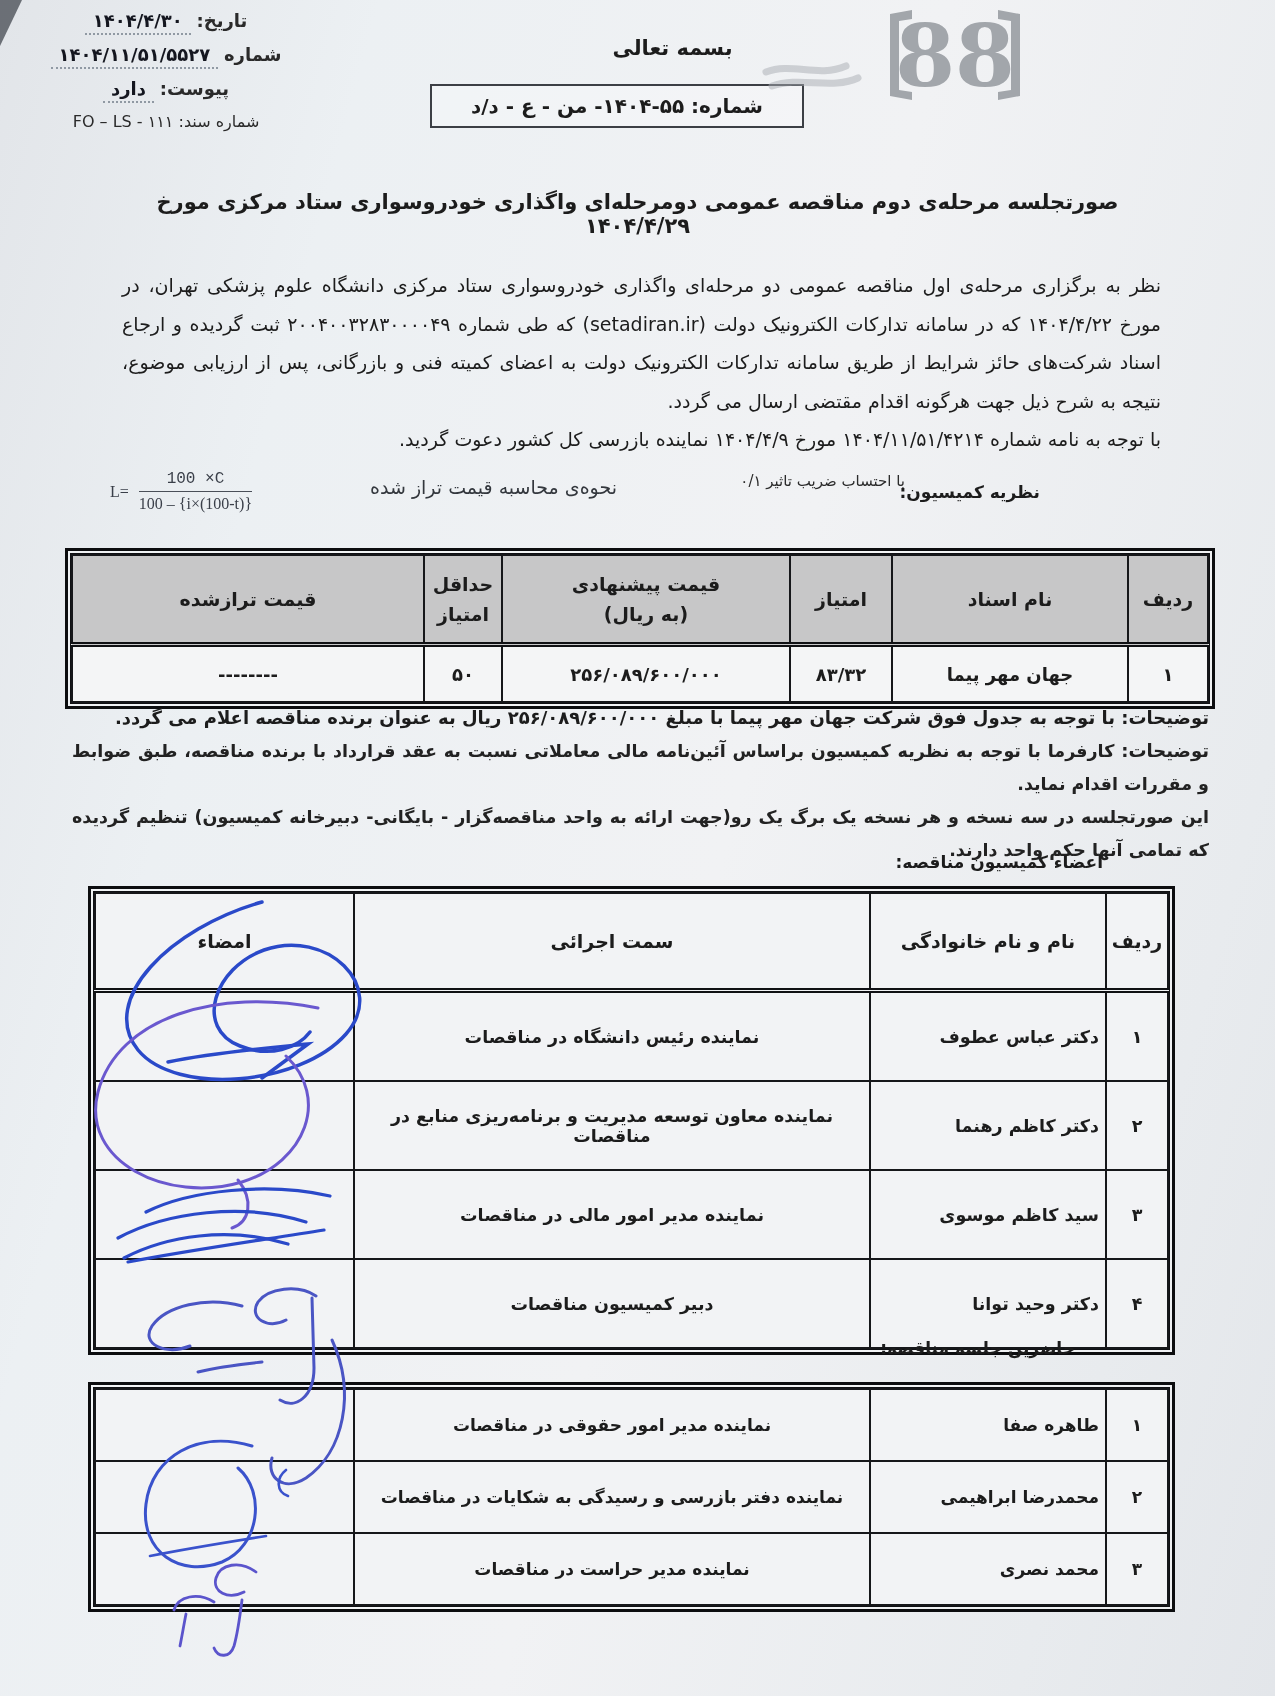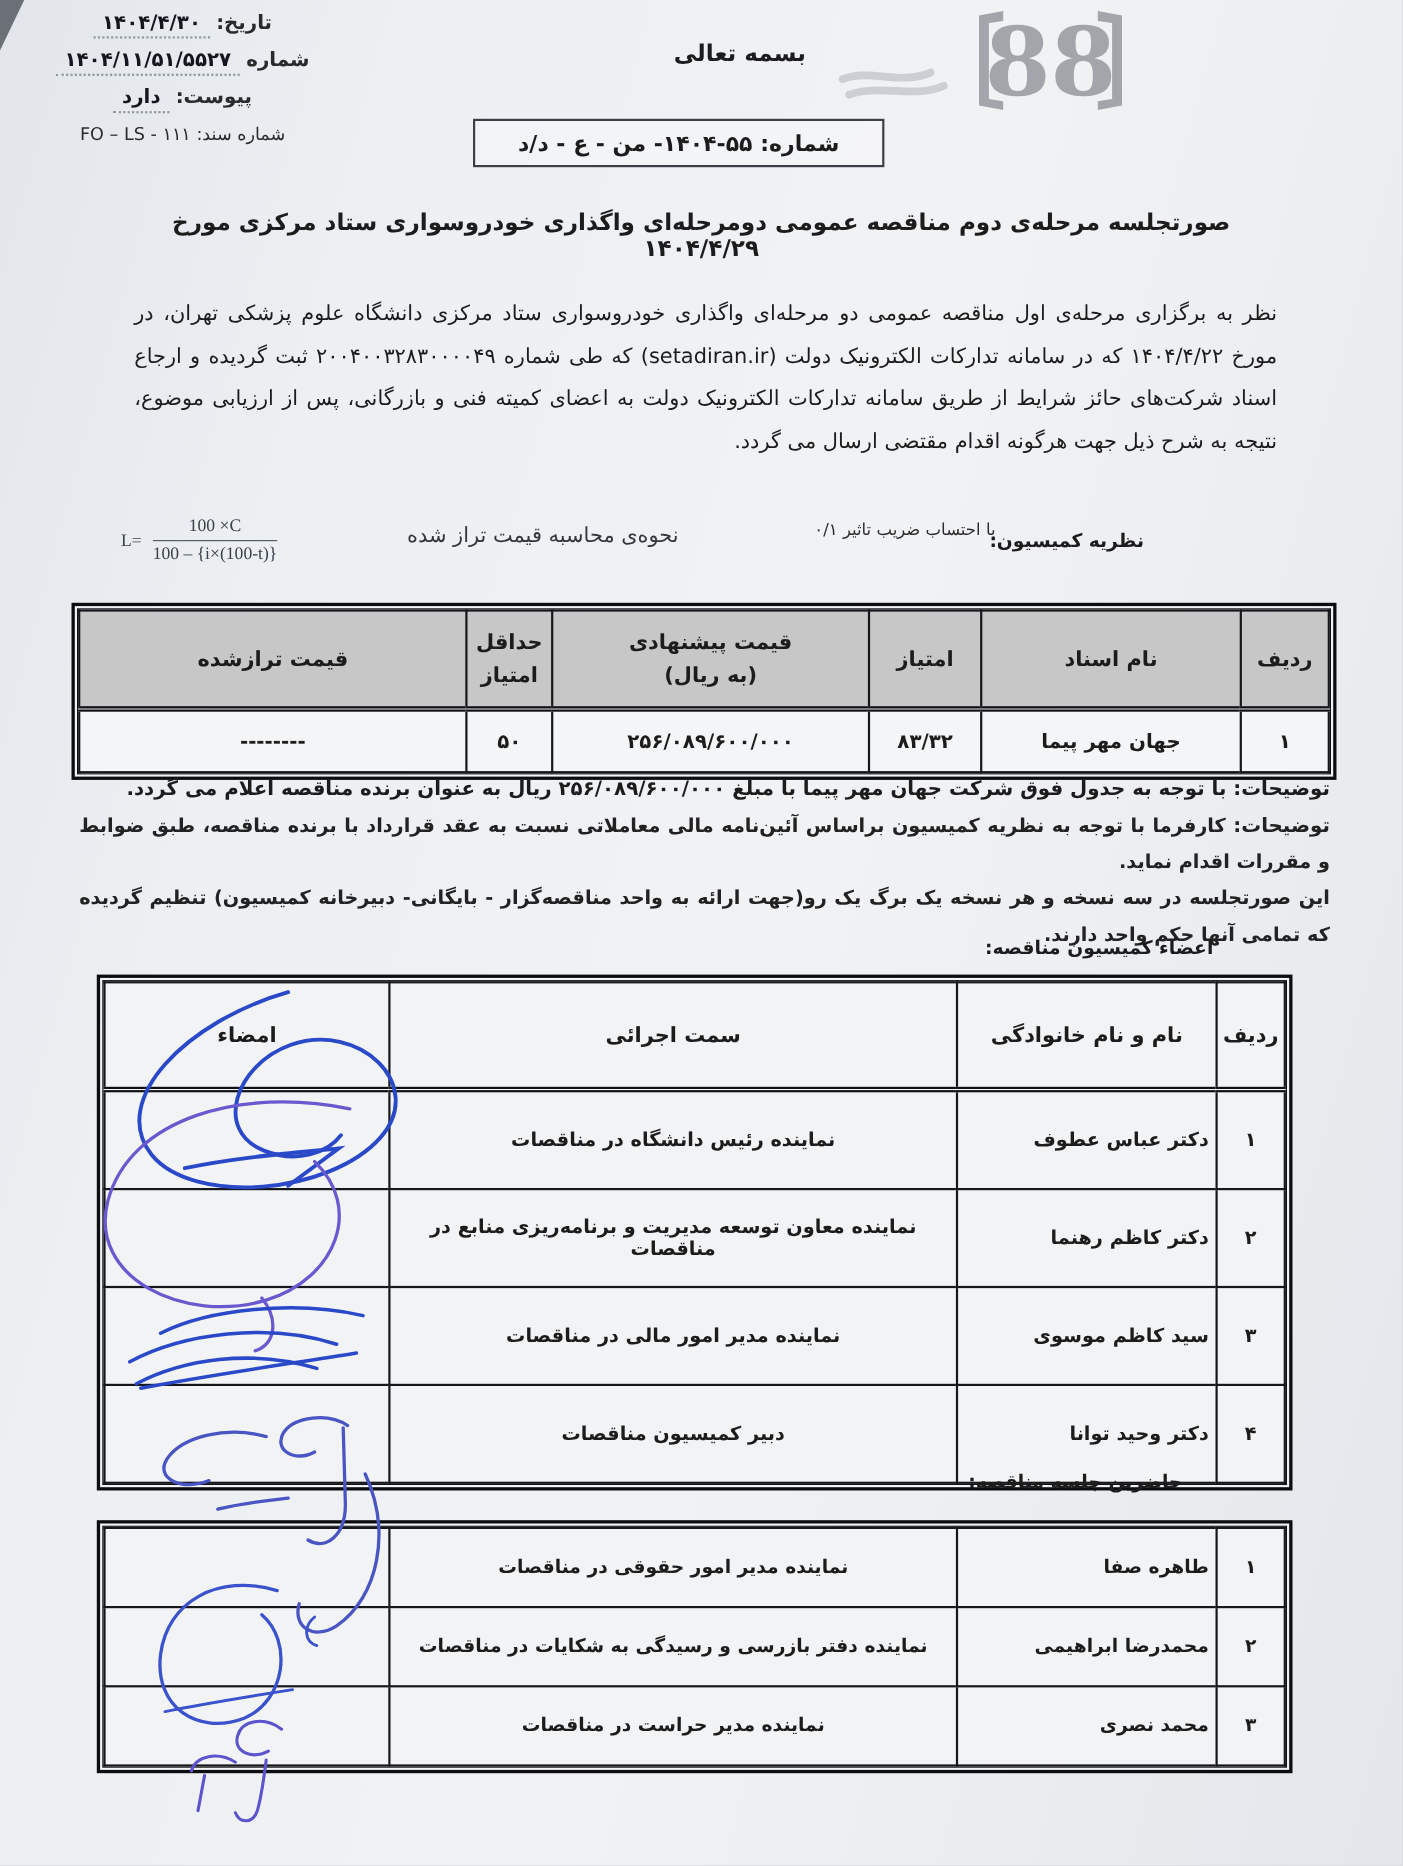--- a/index.html
+++ b/index.html
@@ -14,37 +14,37 @@
   
   .meta{top:10px;left:16px;width:300px;text-align:center;}
   .meta-line{margin-bottom:13px;font-size:18px;white-space:nowrap;}
   .meta-label{font-weight:bold;color:#2a2a2a;}
   .meta-value{font-weight:bold;color:#14161f;border-bottom:2px dotted #9099a3;padding:0 8px 2px;}
   .meta-doc{font-size:16px;font-weight:normal;color:#2a2a2a;}
   
   .besmele{top:36px;right:0;left:0;text-align:center;font-weight:bold;font-size:21px;}
   .besmele span{display:inline-block;transform:translateX(35px);}
   .letterbox{top:84px;left:430px;width:370px;height:40px;border:2px solid #3c3f45;
-    display:flex;align-items:center;justify-content:center;font-weight:bold;font-size:20px;background:rgba(255,255,255,.25);margin-top:24px;}
+    display:flex;align-items:center;justify-content:center;font-weight:bold;font-size:20px;background:rgba(255,255,255,.25);}
   
   .logo-block{top:6px;right:225px;width:190px;text-align:center;}
   .org-name{font-size:15px;color:#45484d;line-height:22px;margin-top:2px;}
   
   .doc-title{top:190px;right:110px;left:110px;text-align:center;font-weight:bold;font-size:21px;letter-spacing:-.3px;}
   
   .body-text{top:266px;right:114px;left:122px;font-size:19px;line-height:38.5px;text-align:justify;}
   .body-text p{margin:0;}
   
   .op-label{top:482px;right:235px;font-weight:bold;font-size:19px;}
   .op-coef{top:472px;right:370px;font-size:15px;color:#2c2c2c;}
   .op-note{top:476px;left:370px;font-size:19px;color:#33373d;}
   .formula{top:470px;left:110px;direction:ltr;display:flex;align-items:center;gap:10px;
     font-family:"Liberation Serif",serif;font-size:16px;color:#3a3f49;}
   .frac{display:inline-flex;flex-direction:column;text-align:center;}
-  .frac .num{border-bottom:1.6px solid #4a4f58;padding:0 26px 3px;}
+  .frac .num{border-bottom:1.6px solid #4a4f58;padding:0 26px 3px;font-family:Liberation Mono, monospace;}
   .frac .den{padding-top:3px;}
   
   .tbl-frame{border:3px solid #0c0d0f;padding:2px;background:rgba(252,252,253,.35);}
   .tbl-inner{border:1.6px solid #101114;}
   table.tbl{border-collapse:collapse;width:100%;table-layout:fixed;}
   .tbl th,.tbl td{border:2px solid #16171a;font-weight:bold;text-align:center;vertical-align:middle;padding:2px 4px;}
   .bid-frame{top:548px;left:65px;width:1140px;}
   .bid th{height:82px;background:#c7c7c8;font-size:19px;}
   .bid th .l{display:block;line-height:30px;}
   .bid td{height:50px;font-size:18px;background:#f4f5f6;border-top:5px double #101114;}
@@ -107,20 +107,21 @@
           <text x="75" y="80" font-size="86" font-weight="bold" text-anchor="middle" font-family="'DejaVu Serif',serif">88</text>
         </g>
       </svg>
     </span>
   </div>
 
   <div class="abs doc-title">صورتجلسه مرحله‌ی دوم مناقصه عمومی دومرحله‌ای واگذاری خودروسواری ستاد مرکزی مورخ ۱۴۰۴/۴/۲۹</div>
 
   <div class="abs body-text">
     <p>نظر به برگزاری مرحله‌ی اول مناقصه عمومی دو مرحله‌ای واگذاری خودروسواری ستاد مرکزی دانشگاه علوم پزشکی تهران، در مورخ ۱۴۰۴/۴/۲۲ که در سامانه تدارکات الکترونیک دولت (setadiran.ir) که طی شماره ۲۰۰۴۰۰۳۲۸۳۰۰۰۰۴۹ ثبت گردیده و ارجاع اسناد شرکت‌های حائز شرایط از طریق سامانه تدارکات الکترونیک دولت به اعضای کمیته فنی و بازرگانی، پس از ارزیابی موضوع، نتیجه به شرح ذیل جهت هرگونه اقدام مقتضی ارسال می گردد.</p>
+    <p>با توجه به نامه شماره ۱۴۰۴/۱۱/۵۱/۴۲۱۴ مورخ ۱۴۰۴/۴/۹ نماینده بازرسی کل کشور دعوت گردید.</p>
   </div>
 
   <span class="abs op-label section-h">نظریه کمیسیون:</span>
   <span class="abs op-coef">با احتساب ضریب تاثیر ۰/۱</span>
   <span class="abs op-note">نحوه‌ی محاسبه قیمت تراز شده</span>
   <span class="abs formula">
     <span>L=</span>
     <span class="frac">
       <span class="num">100 ×C</span>
       <span class="den">100 – {i×(100-t)}</span>

